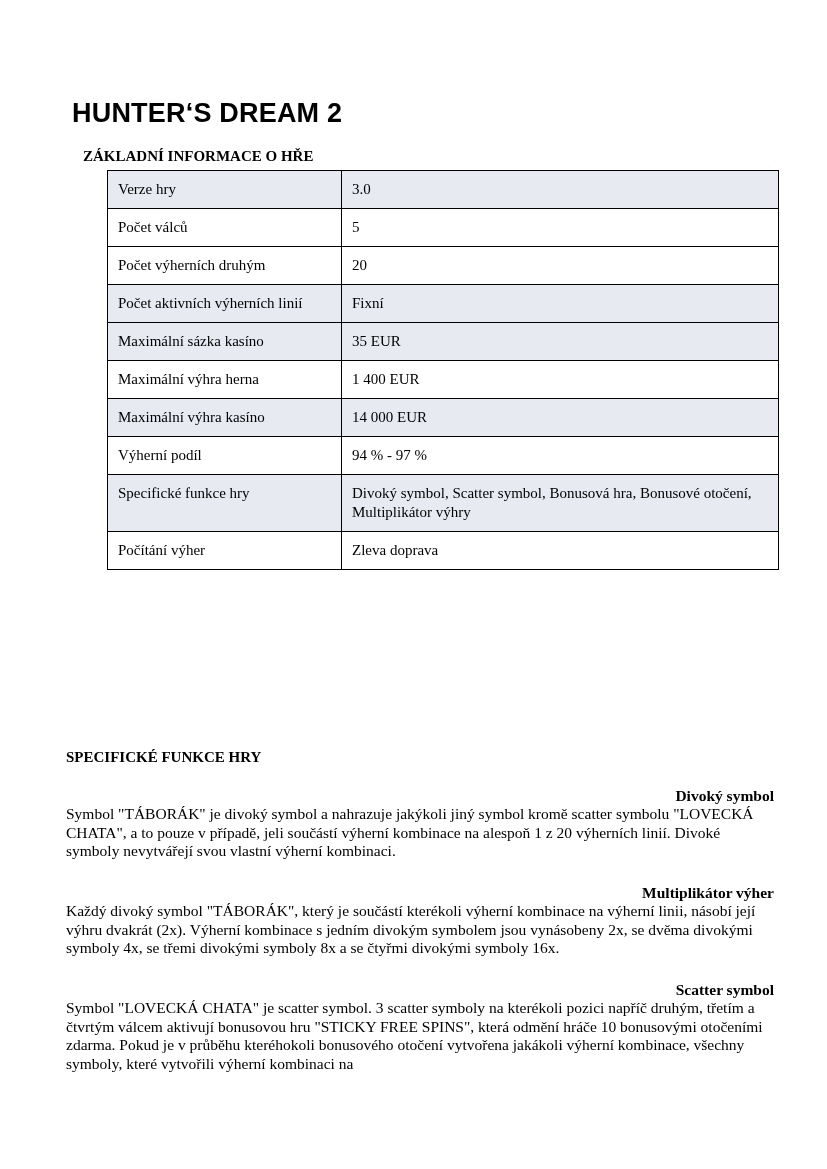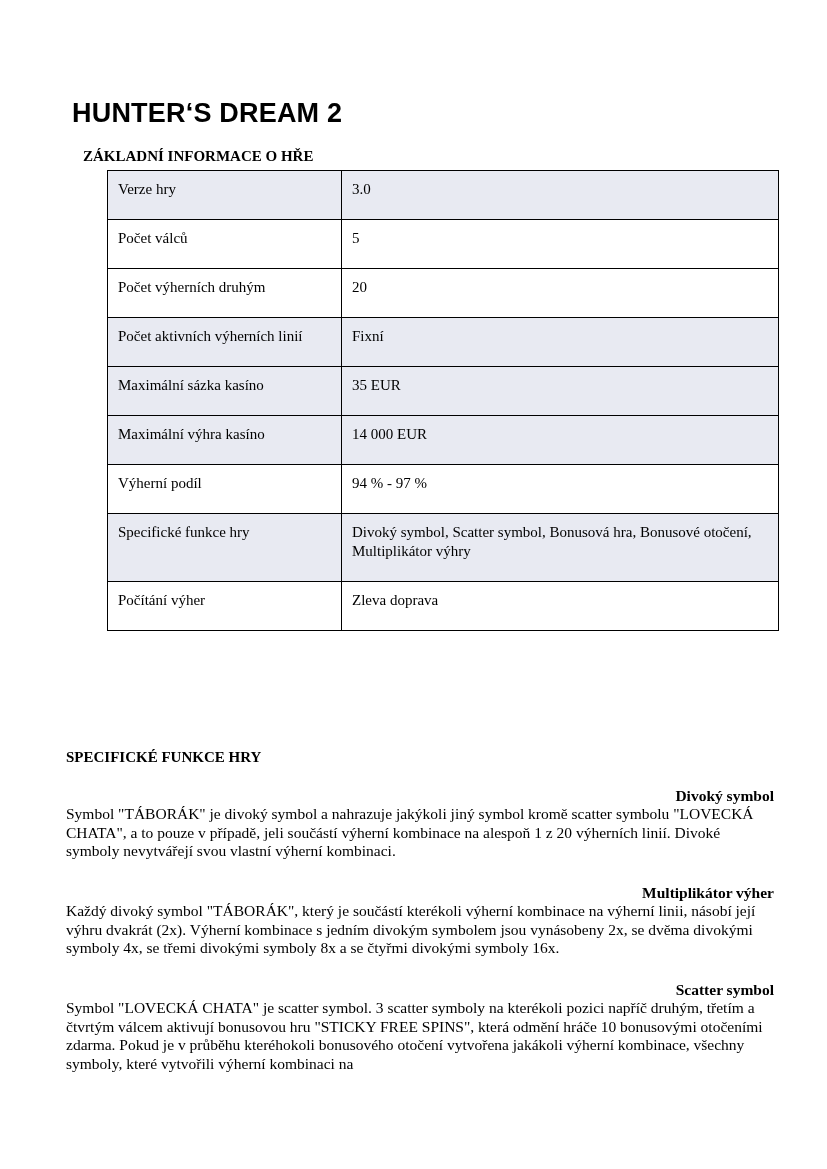--- a/index.html
+++ b/index.html
@@ -45,21 +45,21 @@
     top: 170px;
     width: 672px;
     border-collapse: collapse;
     table-layout: fixed;
   }
   table.info-table td {
     border: 1px solid var(--table-border);
     font-family: "Liberation Serif", serif;
     font-size: 15px;
     line-height: 19px;
-    padding: 9px 10px 20px 10px;
+    padding: 9px 10px 9px 10px;
     vertical-align: top;
     word-wrap: break-word;
   }
   table.info-table td.label-cell {
     width: 213px;
   }
   table.info-table tr.shaded {
     background: var(--row-shade);
   }
   .features {
@@ -113,20 +113,24 @@
           <td class="value-cell">20</td>
         </tr>
         <tr class="shaded">
           <td class="label-cell">Počet aktivních výherních linií</td>
           <td class="value-cell">Fixní</td>
         </tr>
         <tr class="shaded">
           <td class="label-cell">Maximální sázka kasíno</td>
           <td class="value-cell">35 EUR</td>
         </tr>
+        <tr>
+          <td class="label-cell">Maximální výhra herna</td>
+          <td class="value-cell">1 400 EUR</td>
+        </tr>
         <tr class="shaded">
           <td class="label-cell">Maximální výhra kasíno</td>
           <td class="value-cell">14 000 EUR</td>
         </tr>
         <tr>
           <td class="label-cell">Výherní podíl</td>
           <td class="value-cell">94 % - 97 %</td>
         </tr>
         <tr class="shaded">
           <td class="label-cell">Specifické funkce hry</td>

